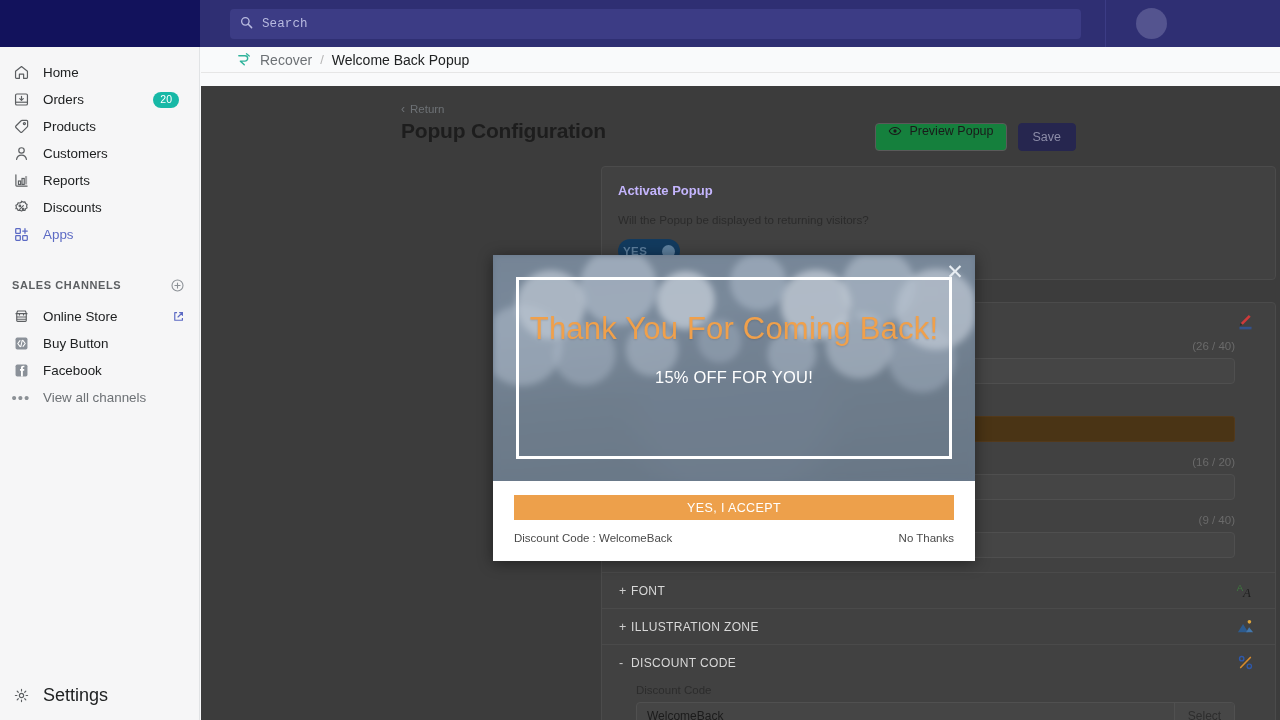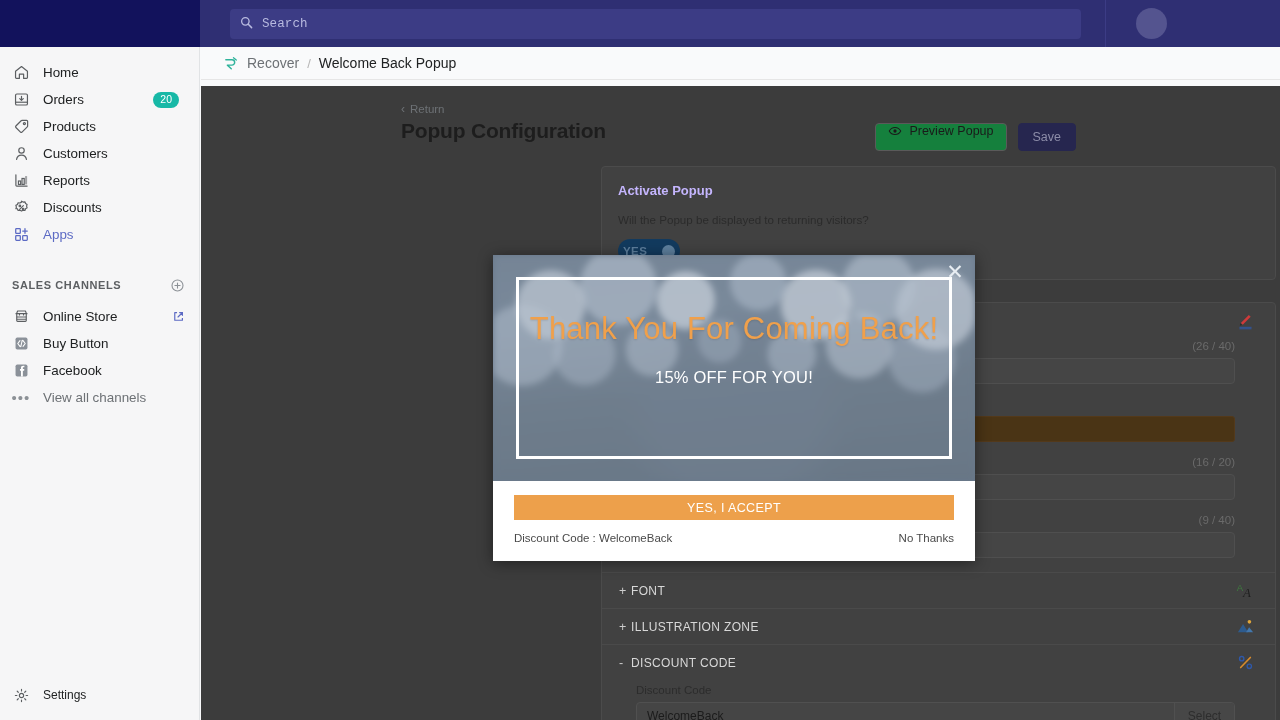--- a/index.html
+++ b/index.html
@@ -139,30 +139,30 @@
     color: #8c9196; font-size: 15px; line-height: 8px;
     letter-spacing: 1px;
   }
   .settings-row {
     position: absolute; left: 0; bottom: 10px;
     width: 200px; height: 30px;
     display: flex; align-items: center;
     padding-left: 11px;
     cursor: pointer;
   }
-  .settings-row .lbl { font-size: 12px; color: #202223; margin-left: 12px; }
+  .settings-row .lbl { font-size: 18px; color: #202223; margin-left: 12px; }
 
   
   .crumbbar {
     position: absolute; left: 201px; top: 47px;
-    width: 1079px; height: 33px;
+    width: 1079px; height: 26px;
     background: #f9fafb;
     border-bottom: 1px solid #e6e6e6;
     display: flex; align-items: center;
-    padding-left: 21px;
+    padding-left: 34px;
   }
   .crumb-logo { display:flex; align-items:center; margin-right: 8px; }
   .crumb-app {
     font-size: 14px; color: #6d7175; cursor: pointer;
   }
   .crumb-sep { font-size: 13px; color: #b5b5b5; margin: 0 8px; }
   .crumb-cur { font-size: 14px; color: #202223; }
 
   
   .main {

